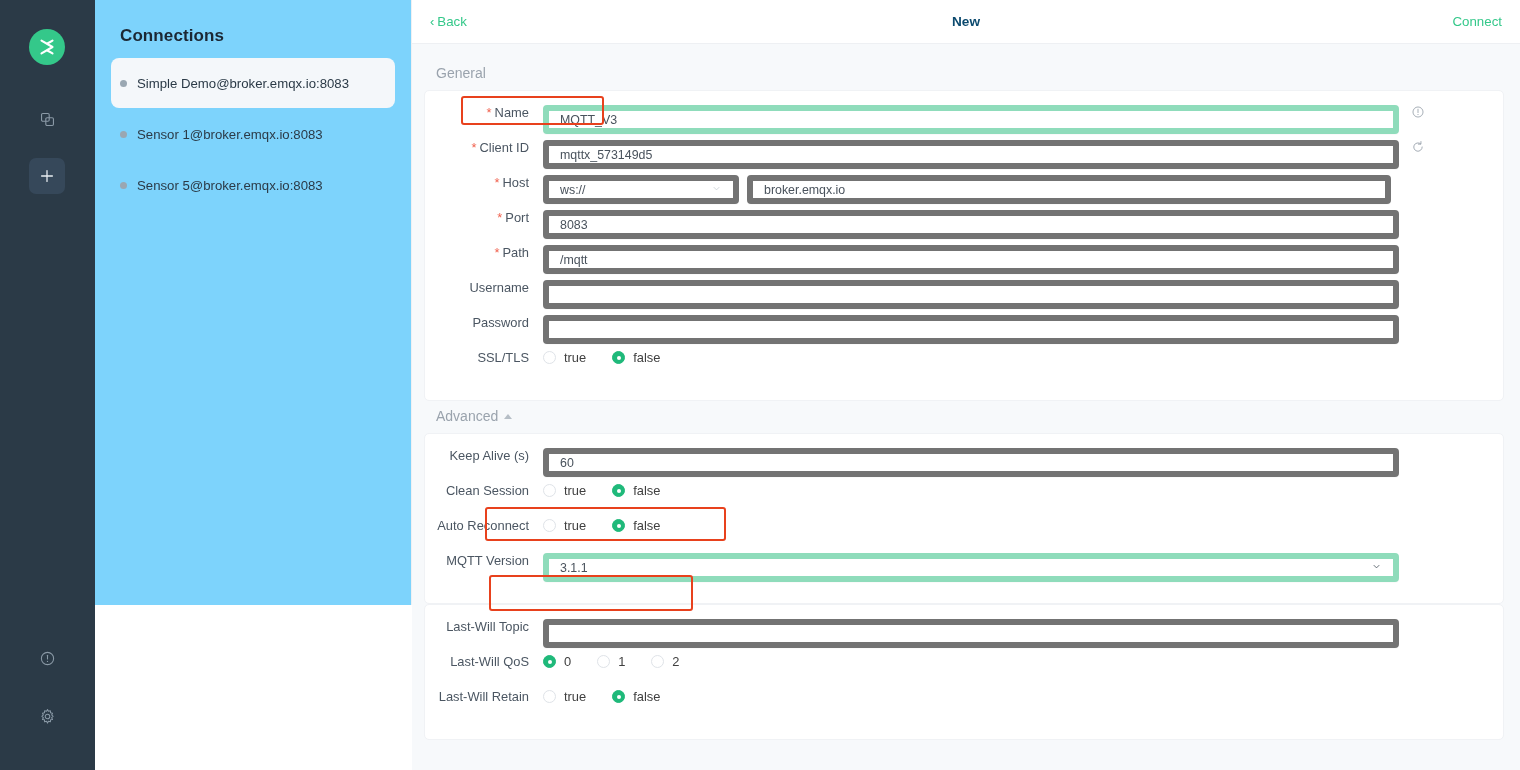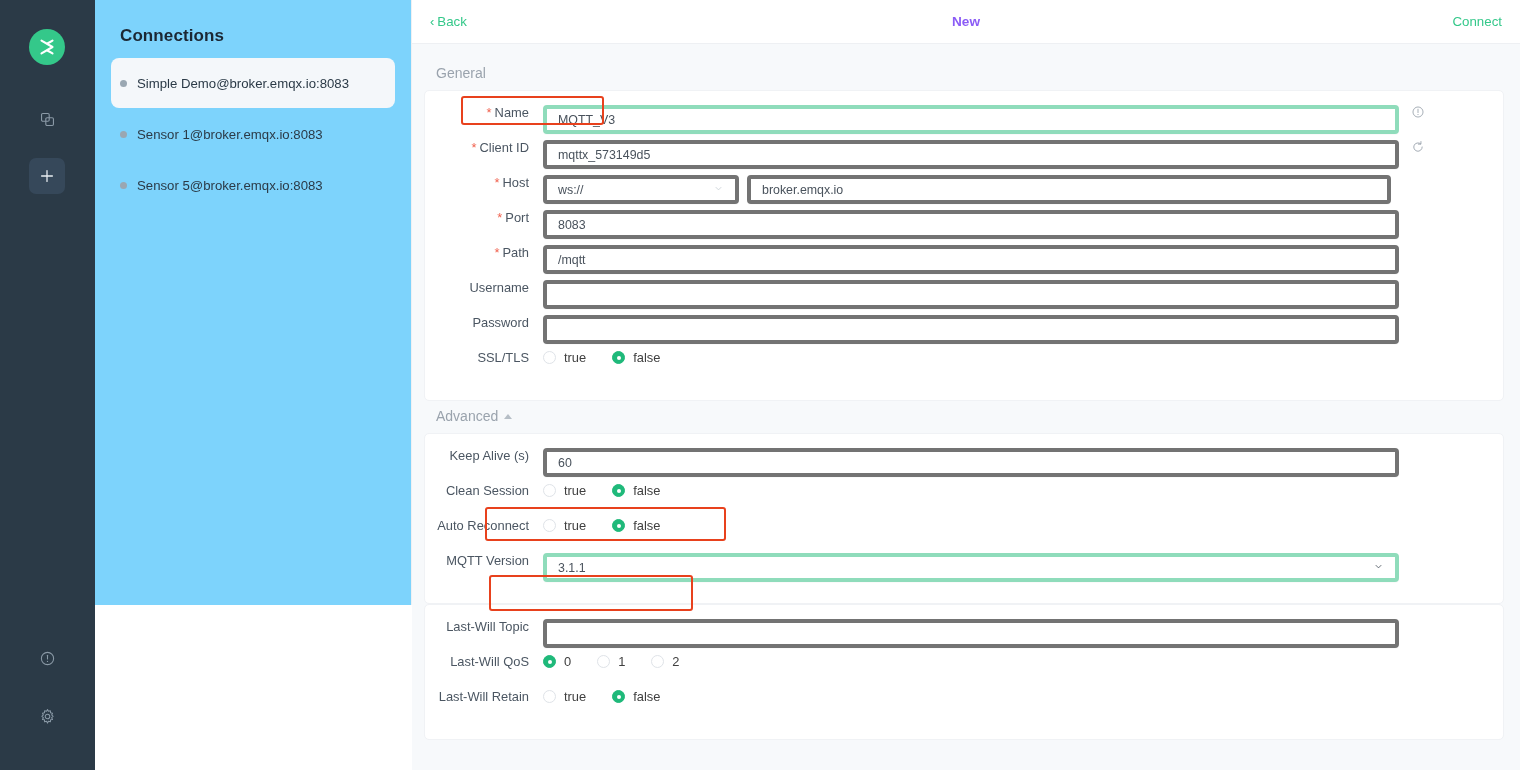--- a/index.html
+++ b/index.html
@@ -79,21 +79,21 @@
     padding: 0 18px;
     position: relative;
   }
   .back-btn {
     display: flex; align-items: center; gap: 3px;
     color: #34c88a; font-size: 13.3px;
   }
   .back-chevron { font-size: 13px; line-height: 1; }
   .top-title {
     position: absolute; left: 0; right: 0; text-align: center;
-    font-size: 13.6px; font-weight: bold; color: #8b5cf6;
+    font-size: 13.6px; font-weight: bold; color: #0c4a6e;
     pointer-events: none;
   }
   .connect-btn {
     margin-left: auto; color: #34c88a; font-size: 13.3px;
   }
 
   .scroll {
     flex: 1 1 auto; overflow: hidden;
     padding: 14px 16px 0 12px;
   }
@@ -125,21 +125,21 @@
   .row + .row { margin-top: 1px; }
   .lbl {
     width: 118px; flex: 0 0 118px;
     text-align: right; padding-right: 14px;
     font-size: 12.9px; color: #4b5662; white-space: nowrap;
   }
   .req::before { content: "*"; color: #f0604d; margin-right: 3px; font-size: 12.9px; }
 
   .fld {
     flex: 1 1 auto; height: 29px;
-    border: 4px solid #737373; border-radius: 4px;
+    border: 6px solid #737373; border-radius: 4px;
     background: #fff;
     display: flex; align-items: center;
     padding: 0 11px;
     font-size: 12.4px; color: #49525c;
     margin-right: 104px;
     box-shadow: 0 1px 1px rgba(30,40,60,.022);
   }
   .fld.focus { border-color: #8fdcbb; }
 
   .fld-sel {

